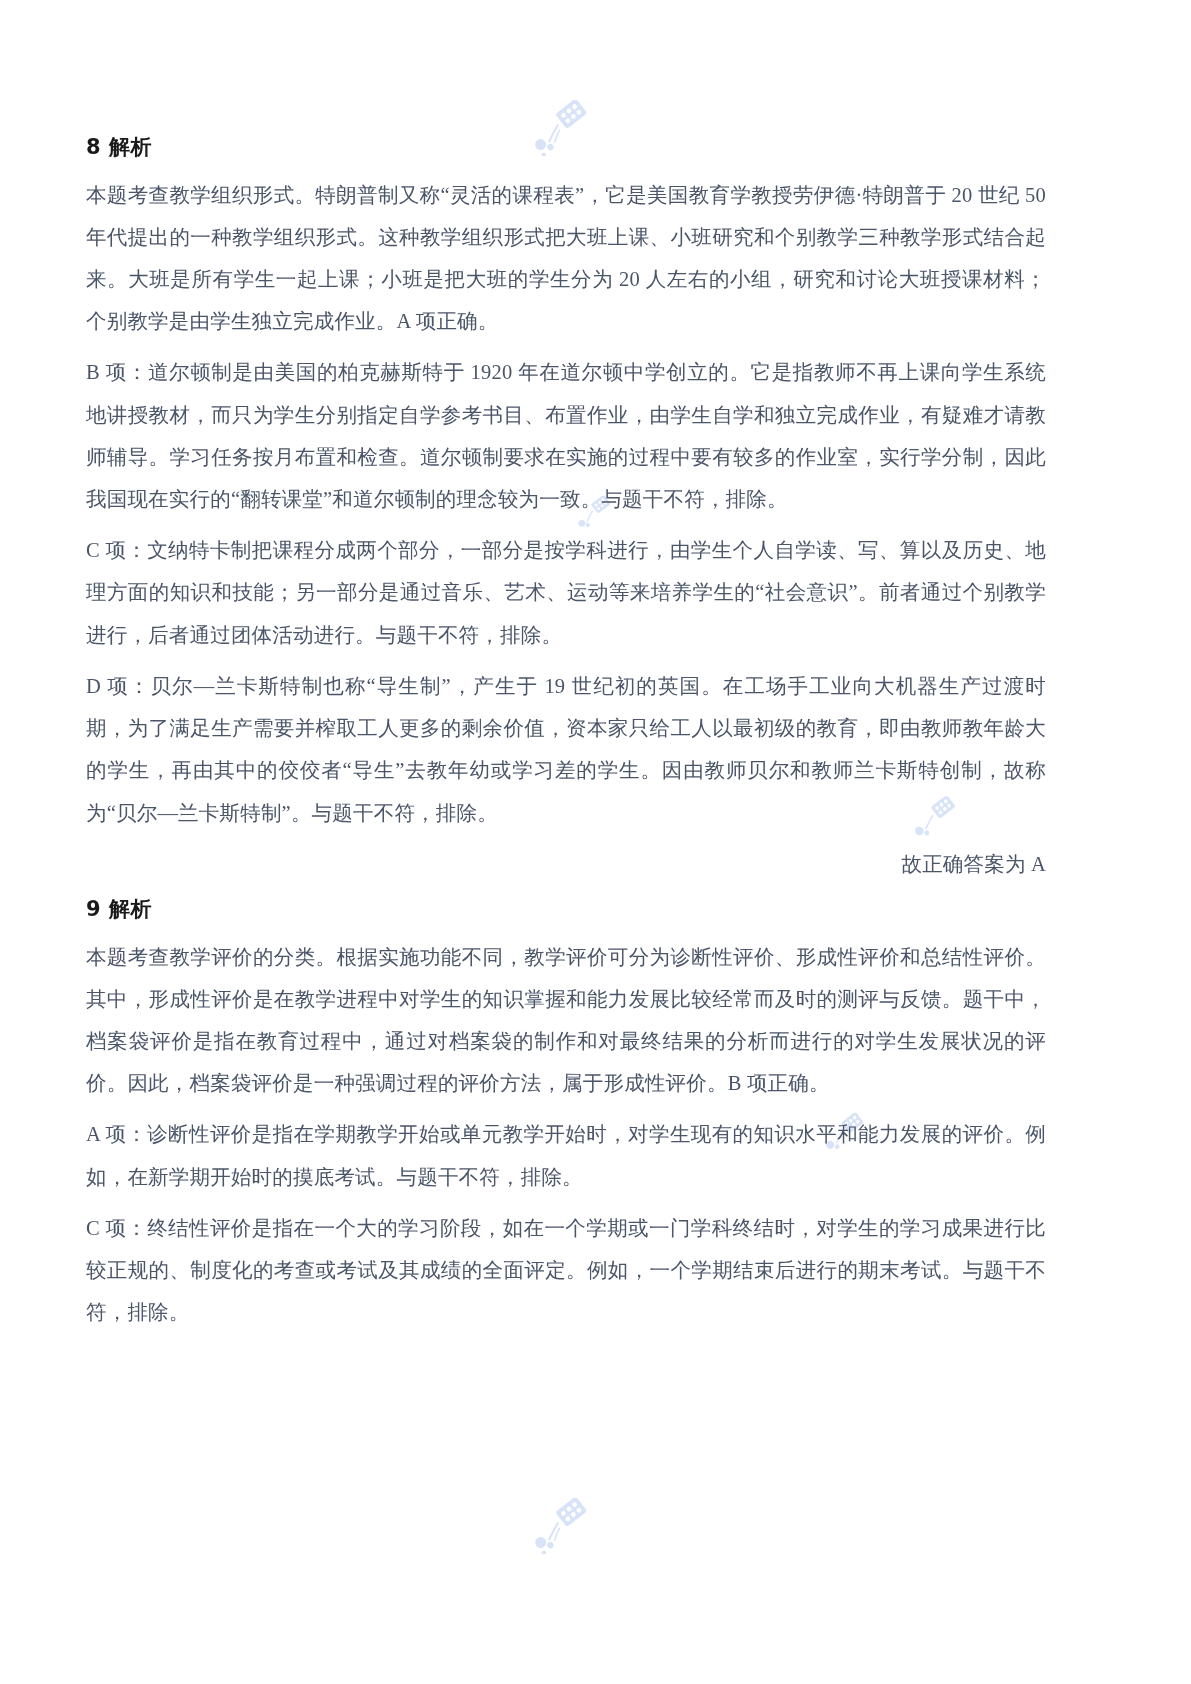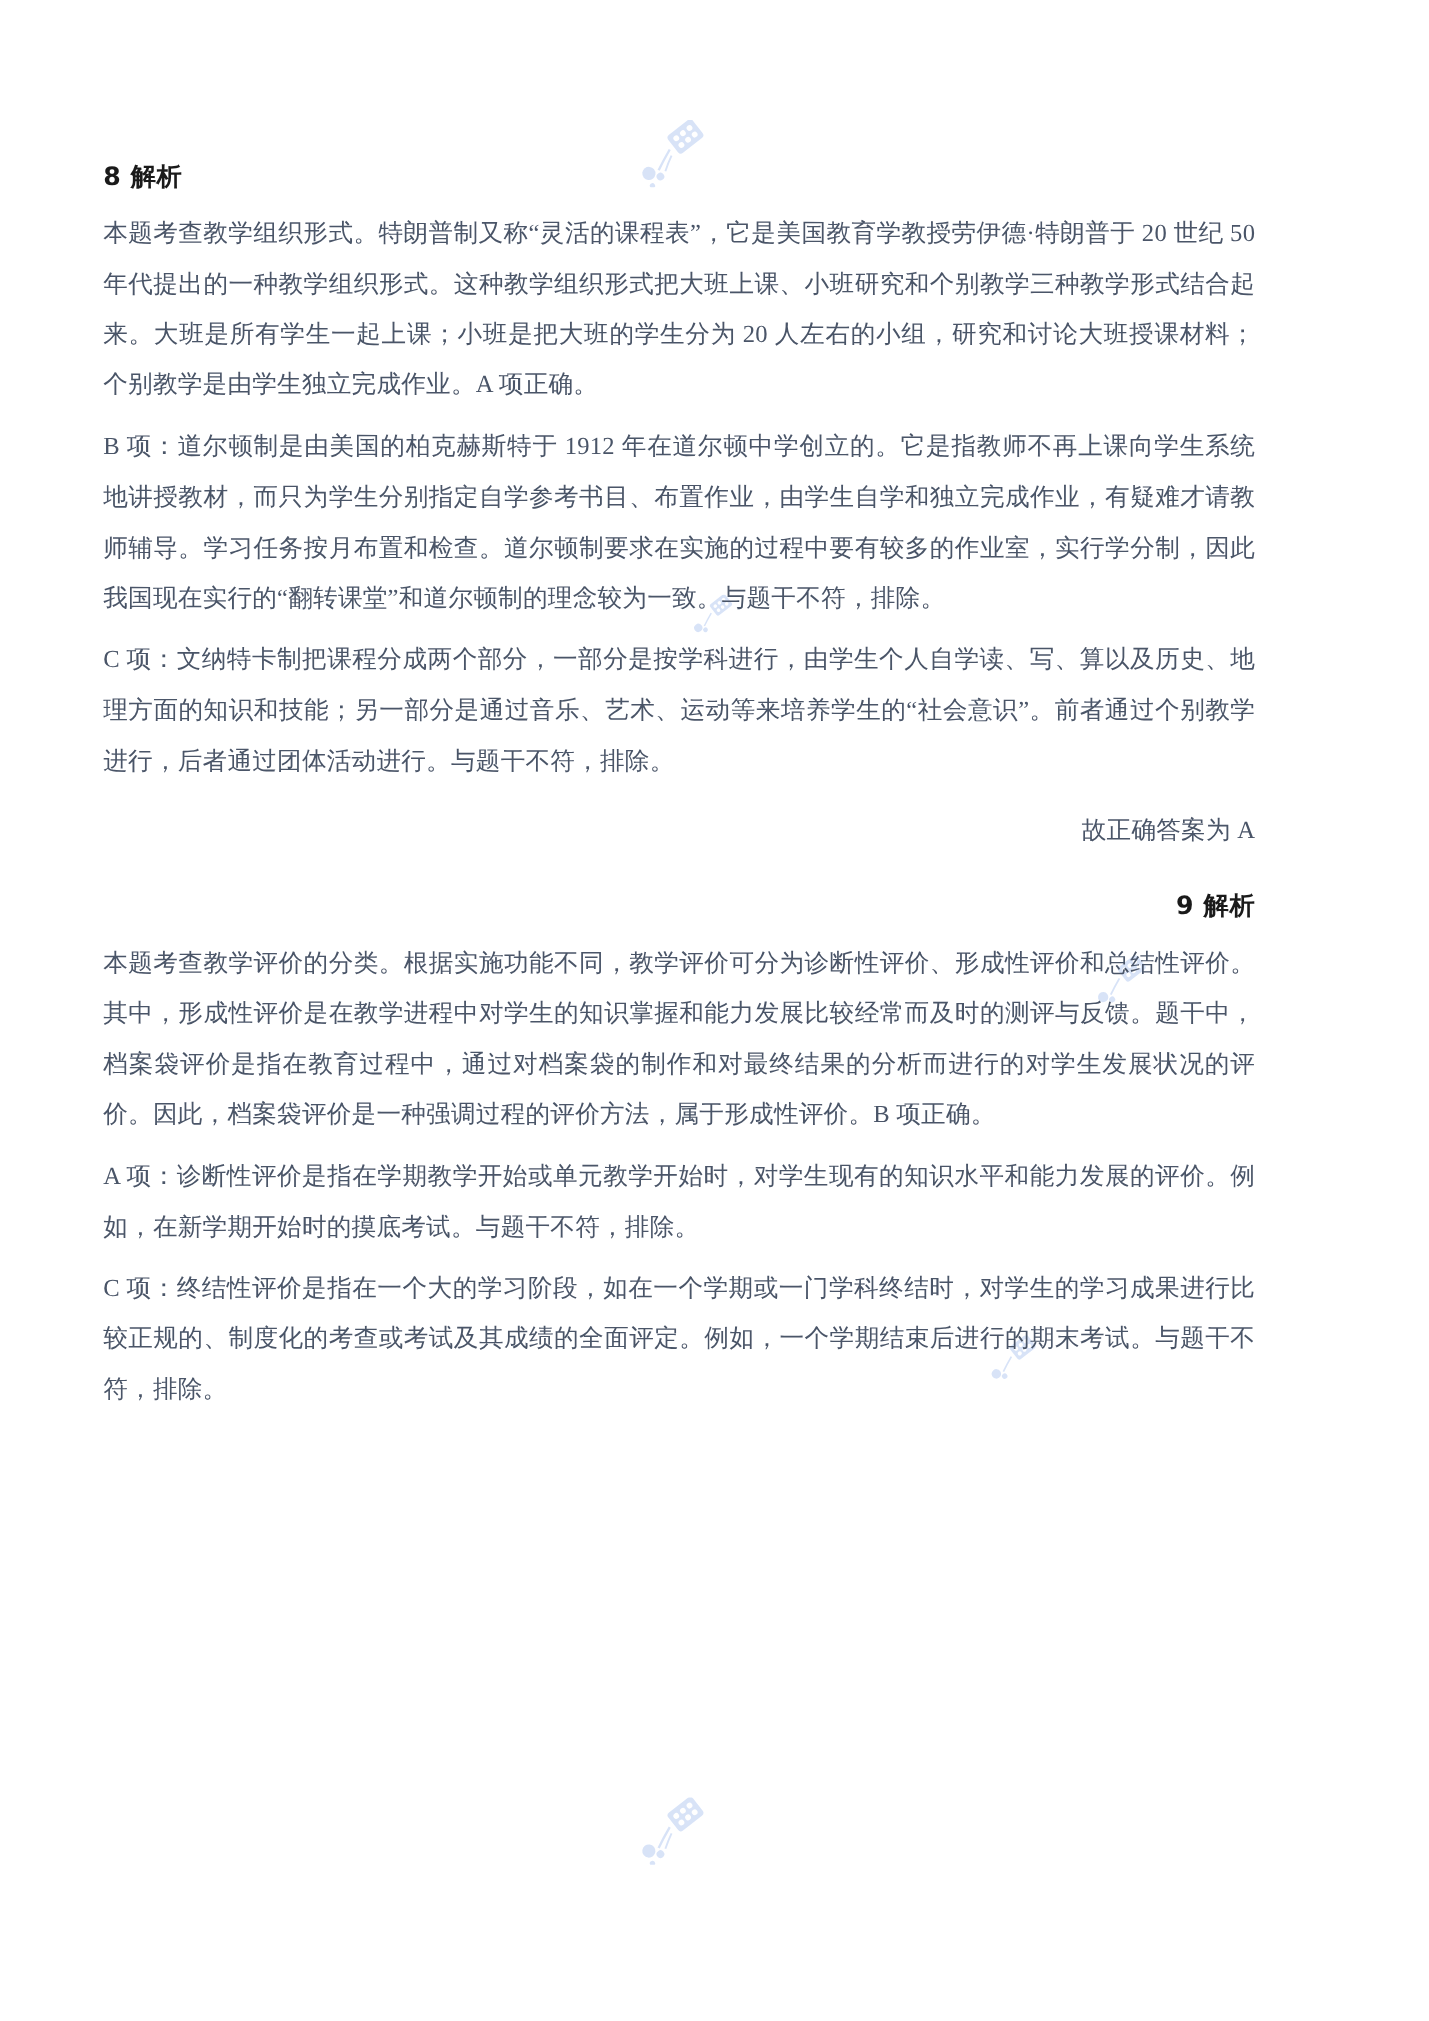--- a/index.html
+++ b/index.html
@@ -27,22 +27,21 @@
   .section-heading {
     font-family: "DejaVu Sans", "Liberation Sans", sans-serif;
     font-size: 21px;
     font-weight: 700;
     color: #1a1a1a;
     letter-spacing: 0.5px;
     margin: 0 0 10px 0;
     line-height: 1.5;
   }
   .section-heading.second {
-    margin-top: 27px;
-    text-align: right;
+    margin-top: 9px;
   }
   .para {
     font-family: Liberation Serif, serif;
     font-size: 20.5px;
     color: #4a5568;
     line-height: 2.06;
     text-align: justify;
     text-justify: inter-character;
     margin: 0 0 3px 0;
     letter-spacing: 0.2px;
@@ -181,26 +180,27 @@
     </svg>
   </div>
 
   <div class="content">
 
     <h2 class="section-heading">8 解析</h2>
 
     <p class="para">本题考查教学组织形式。特朗普制又称“灵活的课程表”，它是美国教育学教授劳伊德·特朗普于 20 世纪 50 年代提出的一种教学组织形式。这种教学组织形式把大班上课、小班研究和个别教学三种教学形式结合起来。大班是所有学生一起上课；小班是把大班的学生分为 20 人左右的小组，研究和讨论大班授课材料；个别教学是由学生独立完成作业。A 项正确。</p>
     <div class="para-gap"></div>
 
-    <p class="para">B 项：道尔顿制是由美国的柏克赫斯特于 1912 年在道尔顿中学创立的。它是指教师不再上课向学生系统地讲授教材，而只为学生分别指定自学参考书目、布置作业，由学生自学和独立完成作业，有疑难才请教师辅导。学习任务按月布置和检查。道尔顿制要求在实施的过程中要有较多的作业室，实行学分制，因此我国现在实行的“翻转课堂”和道尔顿制的理念较为一致。与题干不符，排除。</p>
+    <p class="para">B 项：道尔顿制是由美国的柏克赫斯特于 1920 年在道尔顿中学创立的。它是指教师不再上课向学生系统地讲授教材，而只为学生分别指定自学参考书目、布置作业，由学生自学和独立完成作业，有疑难才请教师辅导。学习任务按月布置和检查。道尔顿制要求在实施的过程中要有较多的作业室，实行学分制，因此我国现在实行的“翻转课堂”和道尔顿制的理念较为一致。与题干不符，排除。</p>
     <div class="para-gap"></div>
 
     <p class="para">C 项：文纳特卡制把课程分成两个部分，一部分是按学科进行，由学生个人自学读、写、算以及历史、地理方面的知识和技能；另一部分是通过音乐、艺术、运动等来培养学生的“社会意识”。前者通过个别教学进行，后者通过团体活动进行。与题干不符，排除。</p>
     <div class="para-gap"></div>
 
+    <p class="para">D 项：贝尔—兰卡斯特制也称“导生制”，产生于 19 世纪初的英国。在工场手工业向大机器生产过渡时期，为了满足生产需要并榨取工人更多的剩余价值，资本家只给工人以最初级的教育，即由教师教年龄大的学生，再由其中的佼佼者“导生”去教年幼或学习差的学生。因由教师贝尔和教师兰卡斯特创制，故称为“贝尔—兰卡斯特制”。与题干不符，排除。</p>
     <div class="para-gap"></div>
 
     <p class="para tail">故正确答案为 A</p>
 
     <h2 class="section-heading second">9 解析</h2>
 
     <p class="para">本题考查教学评价的分类。根据实施功能不同，教学评价可分为诊断性评价、形成性评价和总结性评价。其中，形成性评价是在教学进程中对学生的知识掌握和能力发展比较经常而及时的测评与反馈。题干中，档案袋评价是指在教育过程中，通过对档案袋的制作和对最终结果的分析而进行的对学生发展状况的评价。因此，档案袋评价是一种强调过程的评价方法，属于形成性评价。B 项正确。</p>
     <div class="para-gap"></div>
 
     <p class="para">A 项：诊断性评价是指在学期教学开始或单元教学开始时，对学生现有的知识水平和能力发展的评价。例如，在新学期开始时的摸底考试。与题干不符，排除。</p>

